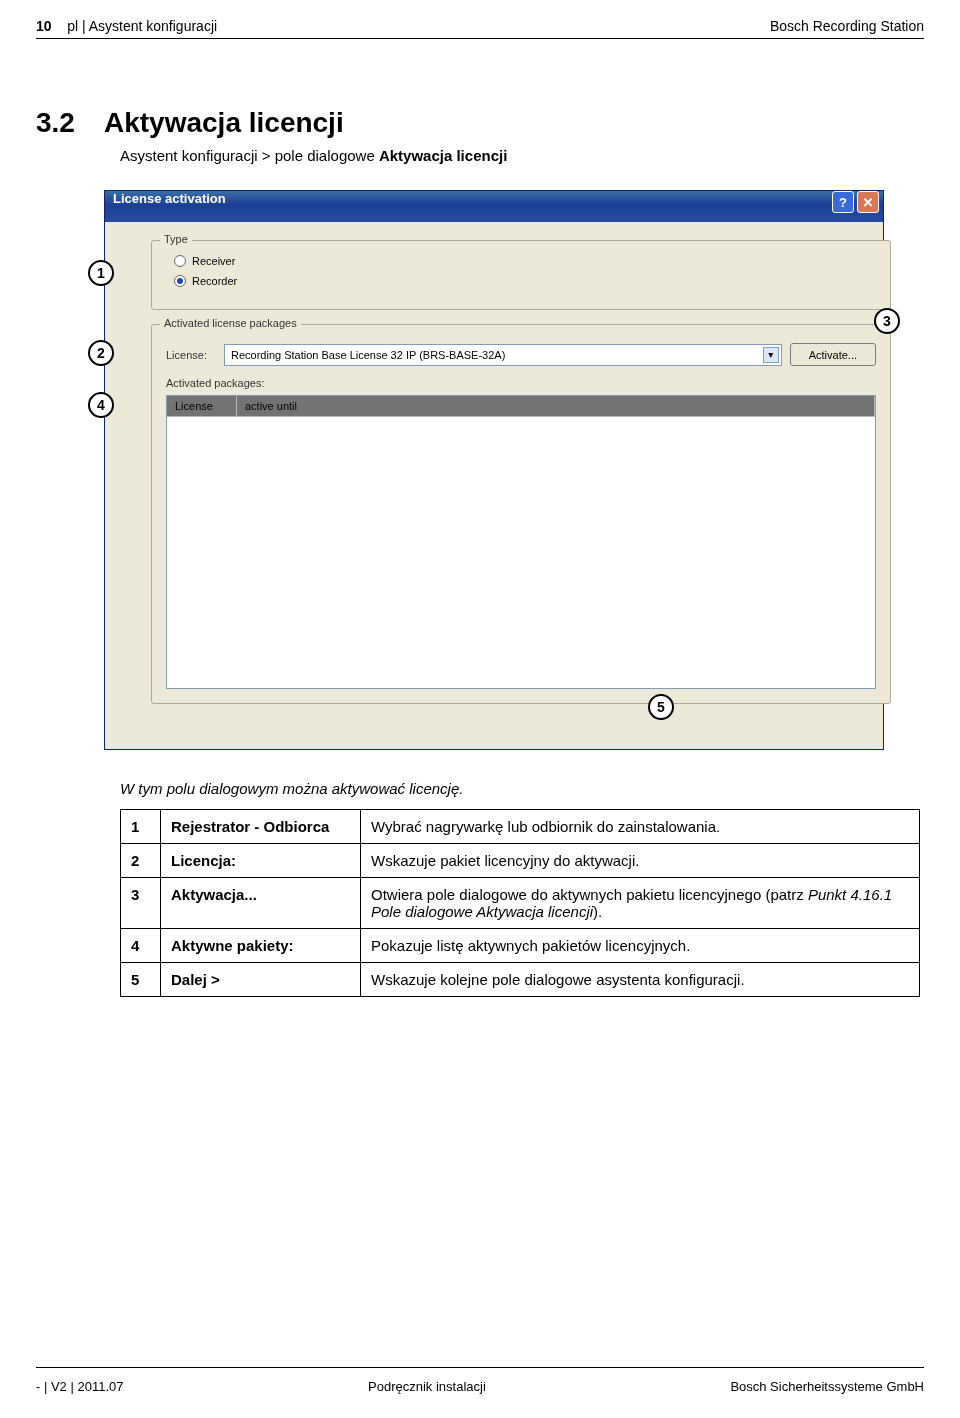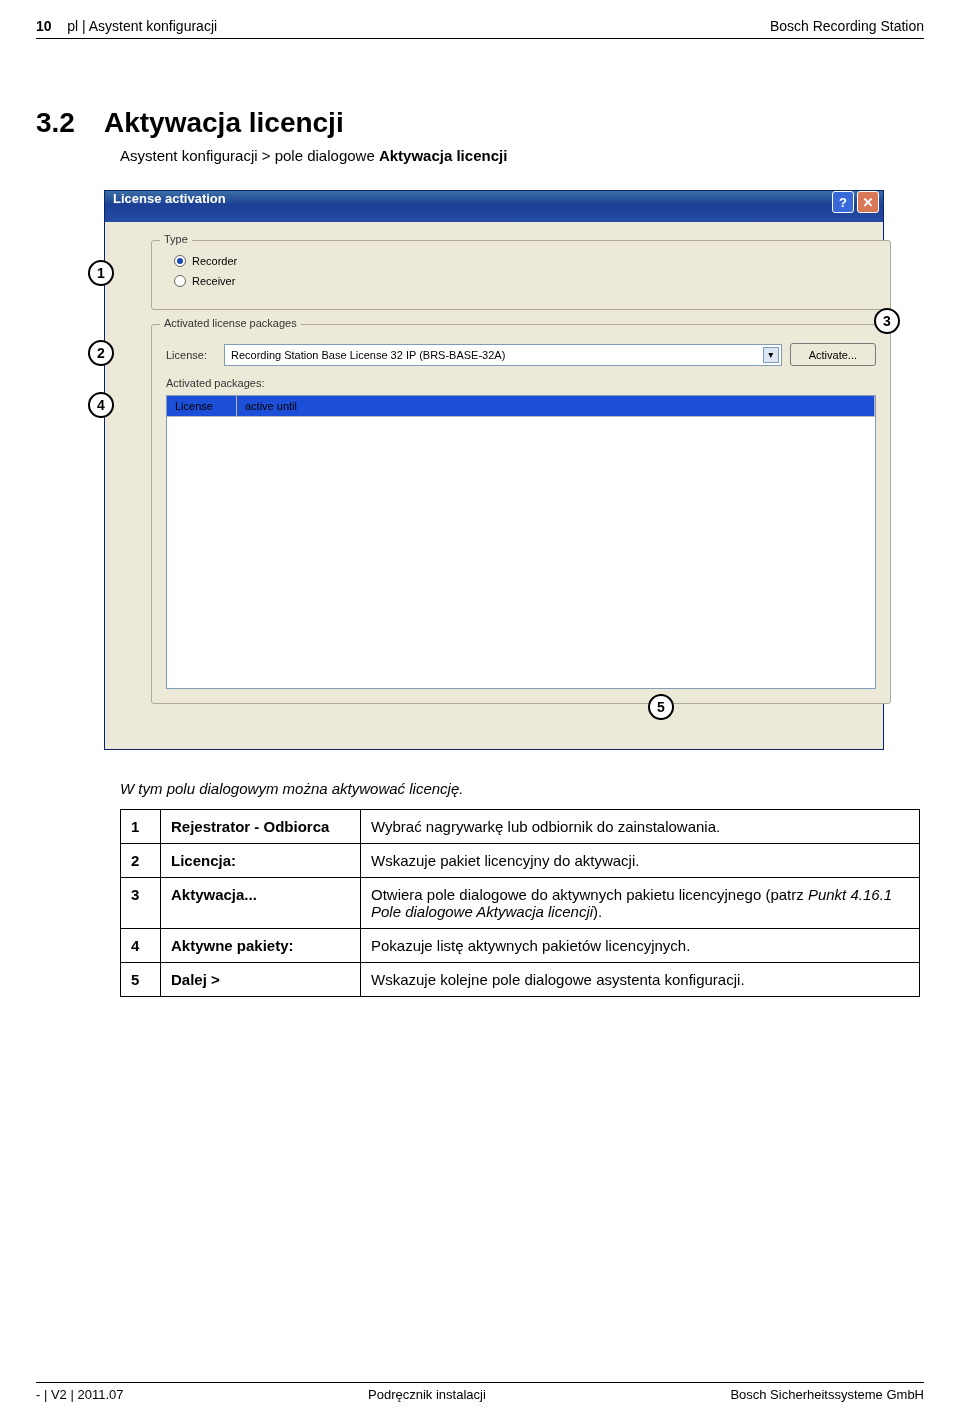--- a/index.html
+++ b/index.html
@@ -27,32 +27,32 @@
   .radio.sel::after { content:""; width:6px; height:6px; background:#1a4ab0; border-radius:50%; }
   .grp-type-inner { padding: 10px 0 0 10px; }
   .grp-lic { left:46px; top:102px; width:740px; height:380px; }
   .lic-row { position:absolute; left:14px; top:18px; right:14px; display:flex; align-items:center; gap:8px; }
   .lic-label { font-size:11px; color:#333; width:50px; }
   .lic-select { flex:1; height:22px; background:#fff; border:1px solid #7f9db9; font-size:11px; display:flex; align-items:center; justify-content:space-between; padding:0 2px 0 6px; }
   .lic-select .dd { width:16px; height:16px; background:#dce6f4; border:1px solid #7f9db9; display:flex; align-items:center; justify-content:center; font-size:10px; cursor:pointer; }
   .btn { height:23px; background:#ece9d8; border:1px solid #7a7a7a; border-radius:3px; font-size:11px; padding:0 18px; display:inline-flex; align-items:center; justify-content:center; cursor:pointer; }
   .actlbl { position:absolute; left:14px; top:52px; font-size:11px; color:#333; }
   .listv { position:absolute; left:14px; top:70px; right:14px; bottom:14px; background:#fff; border:1px solid #7f9db9; }
-  .listhdr { display:flex; background:#1d4ed8; border-bottom:1px solid #b9b9b9; }
+  .listhdr { display:flex; background:#737373; border-bottom:1px solid #b9b9b9; }
   .listhdr .col { font-size:11px; padding:4px 8px; border-right:1px solid #b9b9b9; }
   .col1 { width:70px; } .col2 { flex:1; }
   .dlg-footer { position:absolute; left:0; right:0; bottom:10px; display:flex; justify-content:flex-end; align-items:center; gap:6px; padding-right:18px; }
   .btn2 { width:86px; }
   .callout { position:absolute; width:26px; height:26px; border:2px solid #000; border-radius:50%; display:flex; align-items:center; justify-content:center; font-size:14px; font-weight:700; background:#fff; }
   .afterdlg { margin: 30px 40px 0 84px; font-size: 15px; font-style: italic; }
   .tbl { margin: 12px 40px 0 84px; width: 800px; border-collapse: collapse; font-size: 15px; }
   .tbl td { border: 1.5px solid #000; padding: 8px 10px; vertical-align: top; }
   .tbl td:nth-child(1){ width:40px; font-weight:700; text-align:left; }
   .tbl td:nth-child(2){ width:200px; font-weight:700; }
-  .footer { position:absolute; left:36px; right:36px; bottom:16px; border-top:1px solid #000; padding-top:4px; display:flex; justify-content:space-between; font-size:13px; }
+  .footer { position:absolute; left:36px; right:36px; bottom:24px; border-top:1px solid #000; padding-top:11px; display:flex; justify-content:space-between; font-size:13px; }
   .italic { font-style: italic; }
 </style>
 </head>
 <body>
 
 <div class="page">
 
   <div class="topbar">
     <div>
       <b>10</b>
@@ -82,26 +82,26 @@
               <span>✕</span>
             </div>
         </div>
       </div>
       <div class="dlg-body">
 
         <div class="group grp-type">
           <div class="group-legend">Type</div>
           <div class="grp-type-inner">
             <label class="radioitem">
+              <span class="radio"></span>
+              <span>Receiver</span>
+            </label>
+            <label class="radioitem">
               <span class="radio sel"></span>
               <span>Recorder</span>
-            </label>
-            <label class="radioitem">
-              <span class="radio"></span>
-              <span>Receiver</span>
             </label>
           </div>
         </div>
 
         <div class="group grp-lic">
           <div class="group-legend">Activated license packages</div>
           <div class="lic-row">
             <div class="lic-label">License:</div>
             <div class="lic-select">
               <span>Recording Station Base License 32 IP (BRS-BASE-32A)</span>

